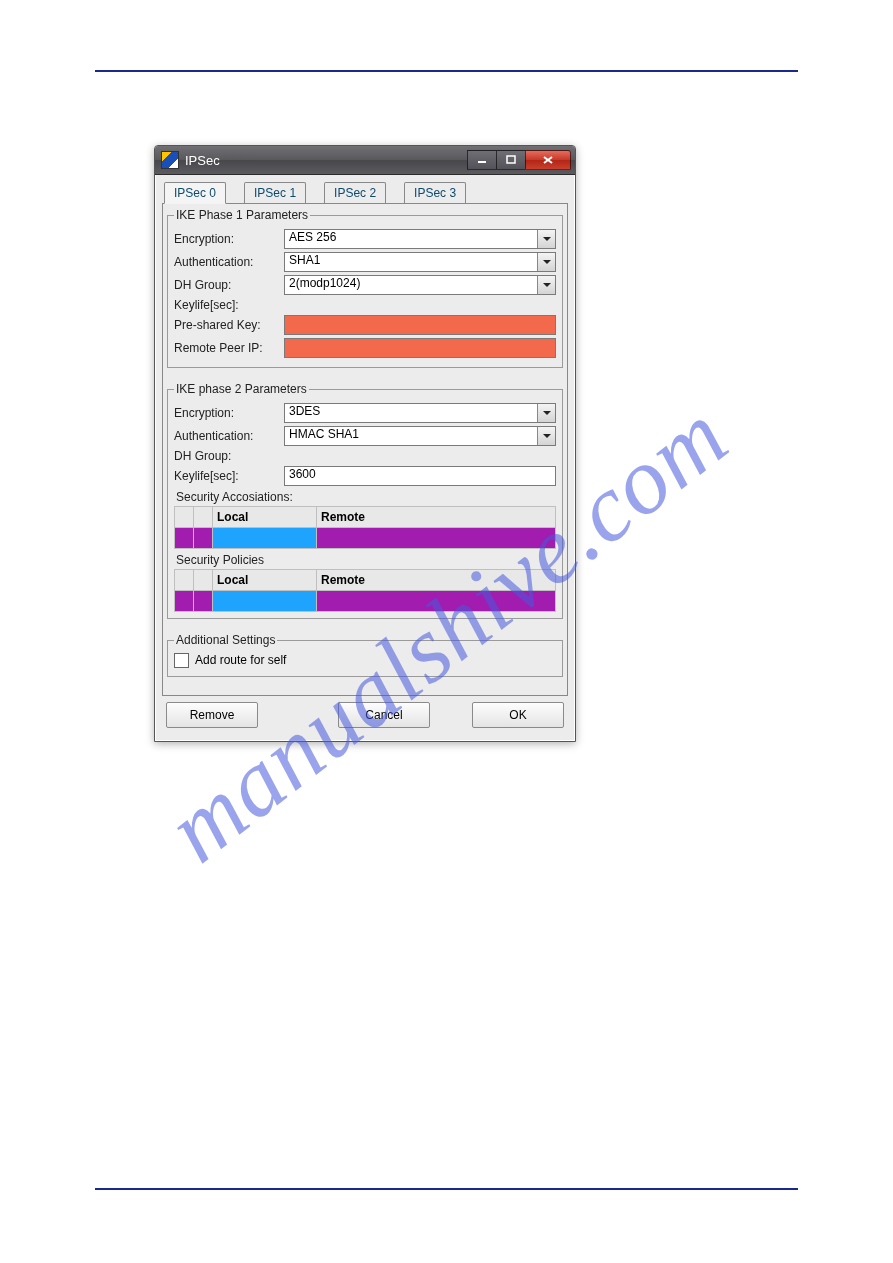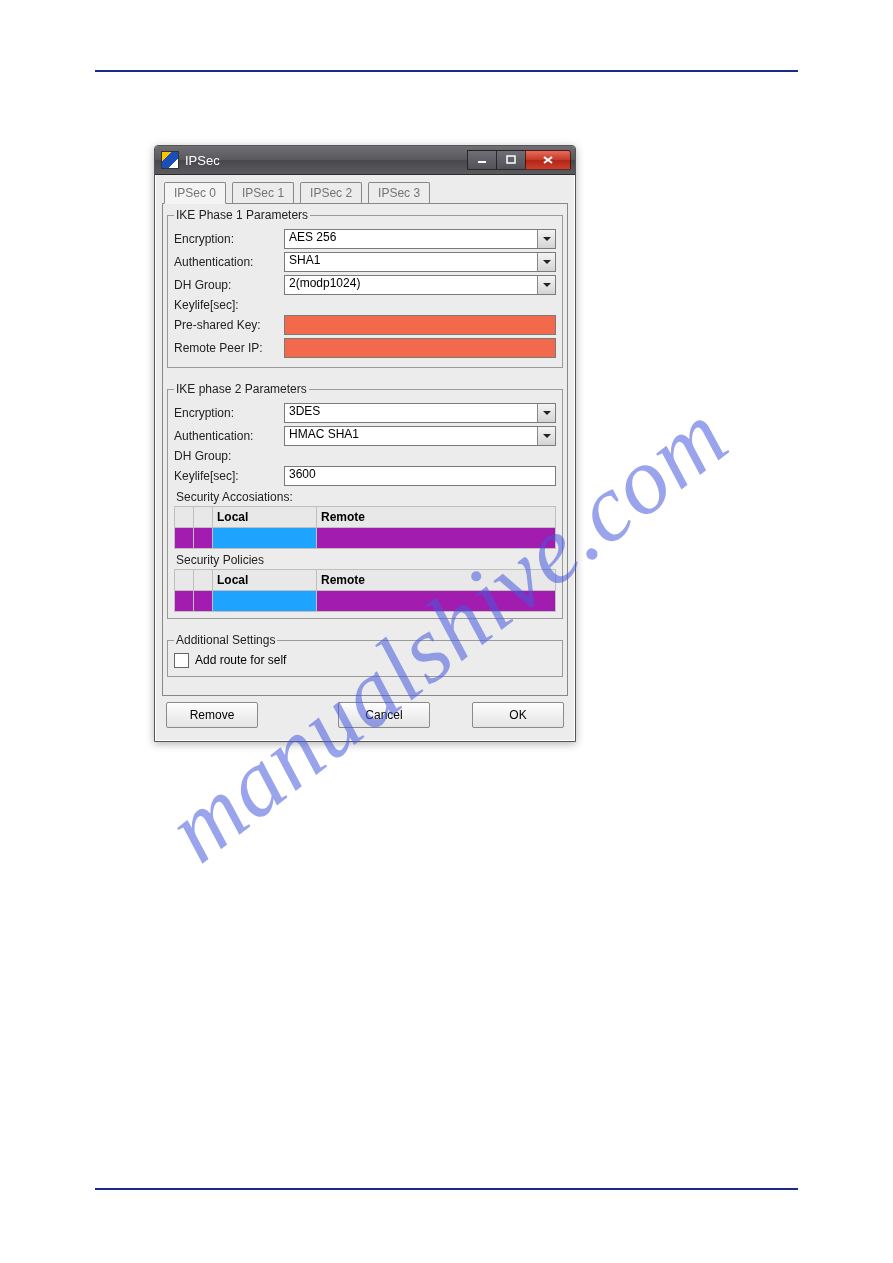--- a/index.html
+++ b/index.html
@@ -82,25 +82,25 @@
     align-items: flex-end;
     border-bottom: 1px solid #888;
     margin-top: 2px;
     height: 22px;
     padding-left: 2px;
   }
   .tab {
     padding: 3px 9px;
     border: 1px solid #888;
     border-bottom: none;
-    margin-right: 6px;
+    margin-right: 18px;
     background: #ececec;
     font-size: 12px;
     position: relative;
-    color: #737373;
+    color: #0c4a6e;
     border-radius: 2px 2px 0 0;
   }
   .tab.active {
     background: #f4f4f4;
     border-bottom: 1px solid #f4f4f4;
     top: 1px;
   }
   .tab-panel {
     border: 1px solid #888;
     border-top: none;

